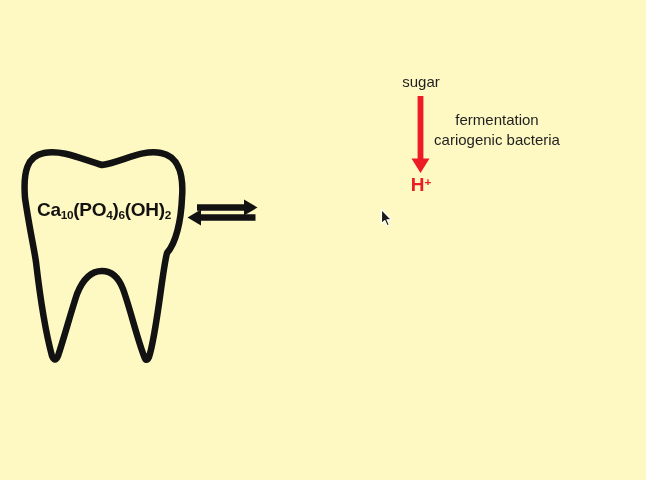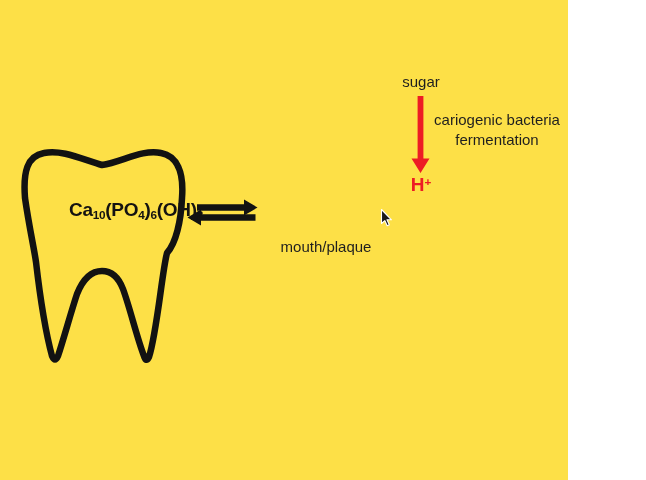--- a/index.html
+++ b/index.html
@@ -1,20 +1,20 @@
 <!DOCTYPE html>
 <html><head>
 <meta charset="utf-8">
 <style>
   html, body { margin: 0; padding: 0; background: #ffffff; }
   .stage {
     position: relative;
-    width: 568px;
+    width: 646px;
     height: 480px;
-    background: #fde047;
+    background: #fef9c3;
     overflow: hidden;
     font-family: "Liberation Sans", sans-serif;
     color: #1f1f1f;
   }
   svg.art { position: absolute; left: 0; top: 0; }
   .label {
     position: absolute;
     white-space: nowrap;
     transform: translateX(-50%);
   }
@@ -29,21 +29,21 @@
     font-size: 0.62em;
     line-height: 0;
     position: relative;
     vertical-align: baseline;
   }
   sub { top: 0.24em; }
   sup { top: -0.45em; }
   .sugar   { left: 421px; top: 73px;  }
   .process { left: 497px; top: 110px; line-height: 20px; text-align: center; }
   .acid    { left: 421px; top: 174px; font-size: 19px; color: #ed1c24; letter-spacing: 0; }
-  .formula-left  { left: 104px; top: 199px; margin-left: 32px; }
+  .formula-left  { left: 104px; top: 199px; }
   .tooth-name    { left: 105px; top: 237px; }
   .formula-right { left: 324px; top: 199px; }
   .products-name { left: 326px; top: 238px; }
 </style>
 </head>
 <body>
 
 <div class="stage">
 
   <svg class="art" width="646" height="480" viewBox="0 0 646 480">
@@ -71,25 +71,24 @@
     <polygon points="417.6,96 423.4,96 423.4,158.5 429.5,158.5 420.5,173 411.5,158.5 417.6,158.5" fill="#ed1c24"></polygon>
 
     <g transform="translate(381.5,209.5)">
       <polygon points="0,0 0,14 3.3,11.1 5.7,16.2 7.8,15.2 5.5,10.3 10,10.3" fill="#1a1a1a" stroke="#ffffff" stroke-width="1.1" stroke-linejoin="round"></polygon>
     </g>
   </svg>
 
   <div class="label small sugar">sugar</div>
 
   <div class="label small process">
+    <div>fermentation</div>
     <div>cariogenic bacteria</div>
-    <div>fermentation</div>
   </div>
 
   <div class="label formula acid"><span>H</span><sup>+</sup></div>
 
   <div class="label formula formula-left"><span>Ca</span><sub>10</sub><span>(PO</span><sub>4</sub><span>)</span><sub>6</sub><span>(OH)</span><sub>2</sub></div>
 
 
 
-  <div class="label small products-name">mouth/plaque</div>
 
 </div>
 
 </body></html>

